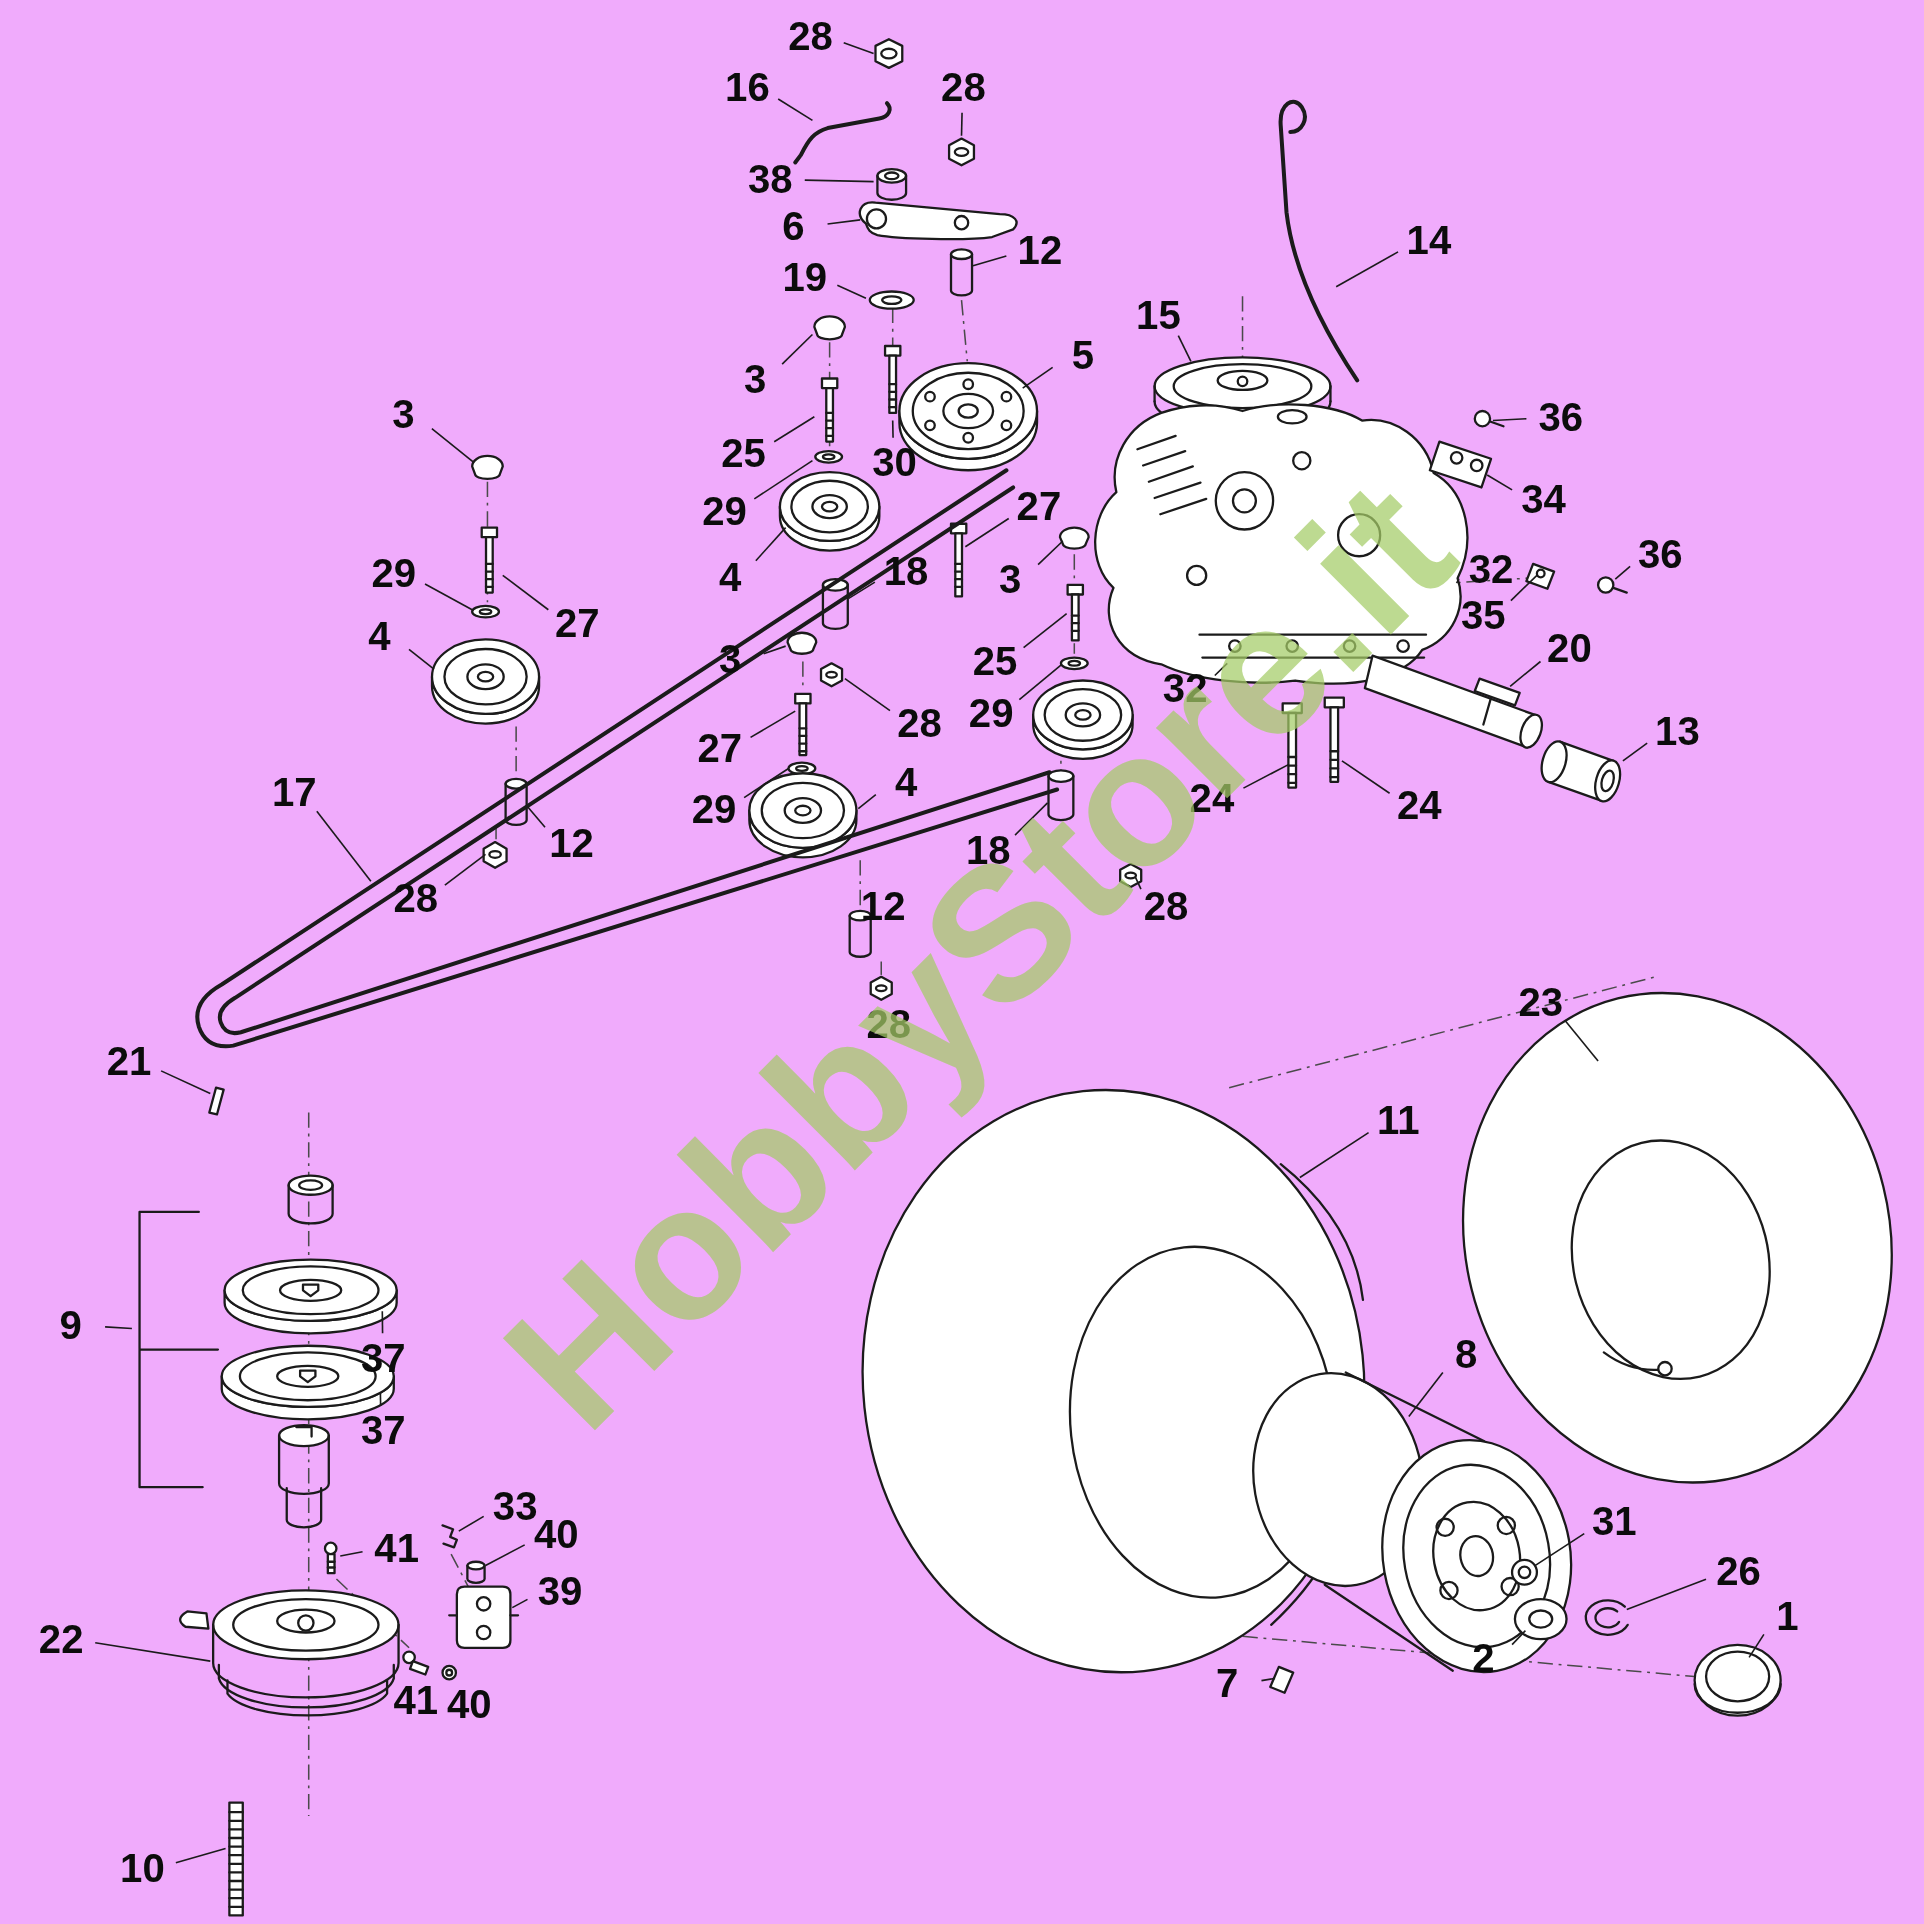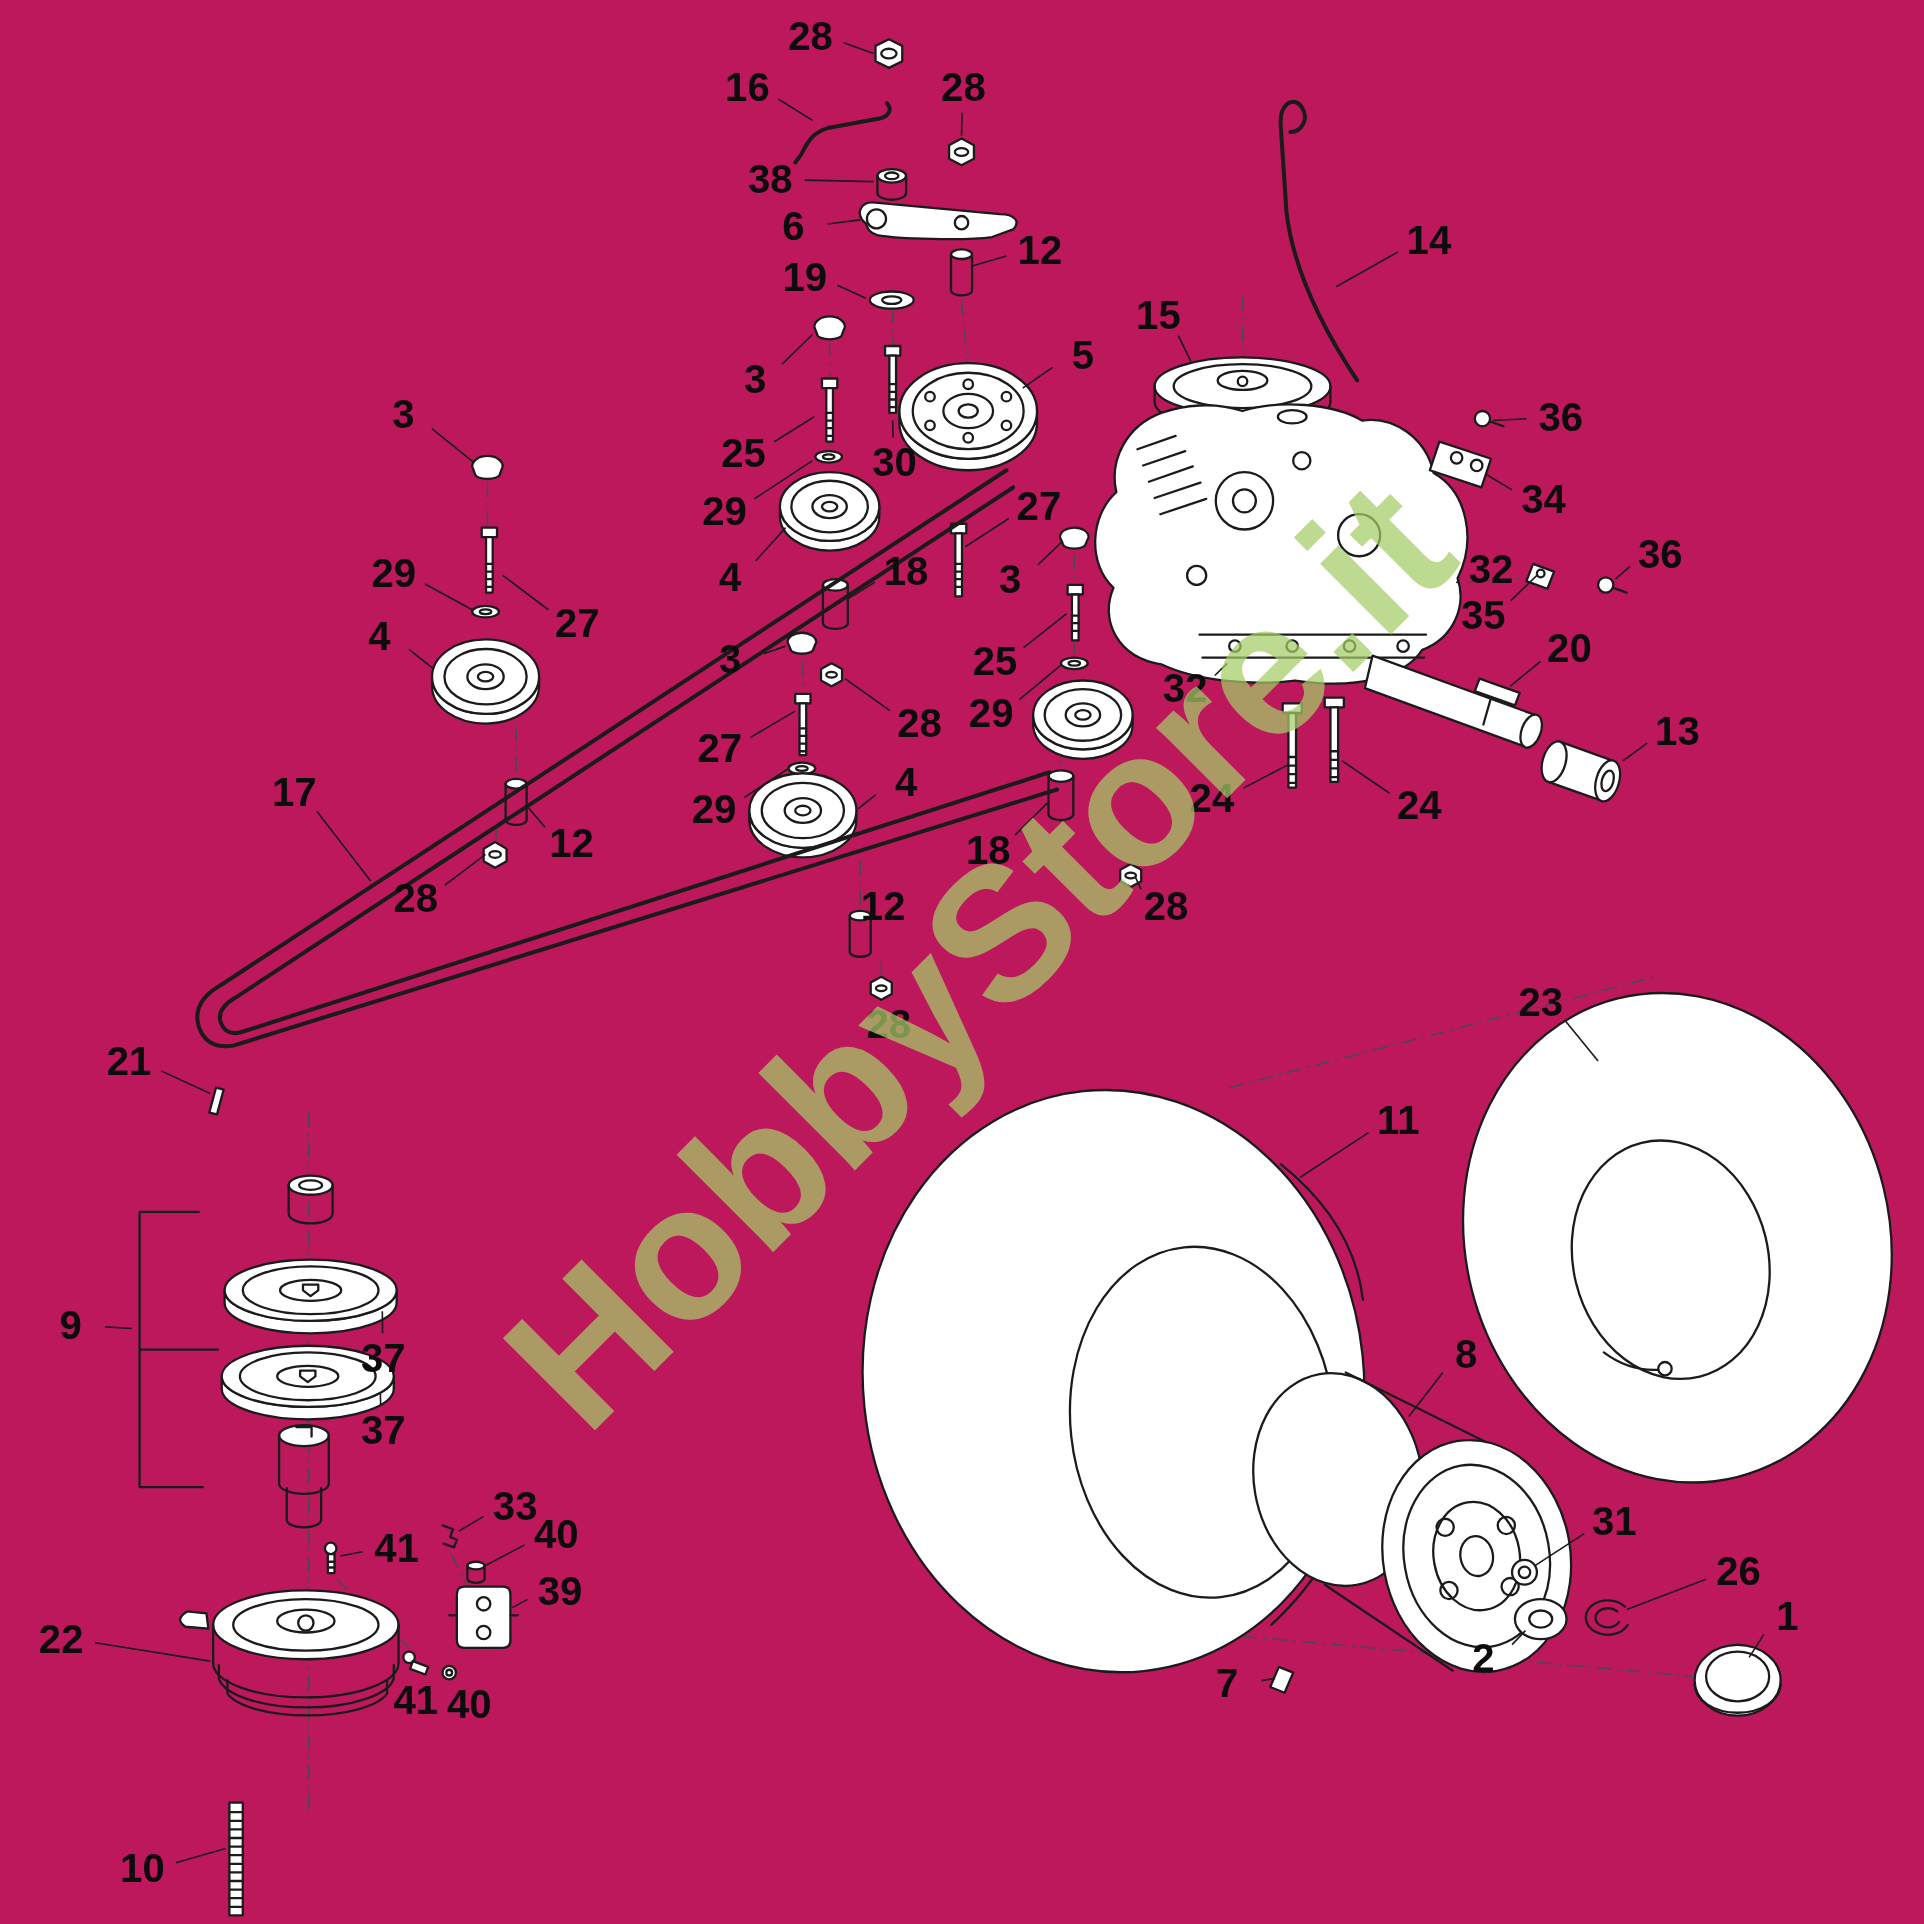--- a/index.html
+++ b/index.html
@@ -1,16 +1,16 @@
 <!DOCTYPE html>
 <html><head>
 <meta charset="utf-8">
 <style>
   html,body{margin:0;padding:0;background:#ffffff;}
-  .stage{position:relative;width:1924px;height:1924px;background:#be185d;overflow:hidden;
+  .stage{position:relative;width:1924px;height:1924px;background:#f0abfc;overflow:hidden;
          font-family:"Liberation Sans",sans-serif;}
   svg.art{position:absolute;left:0;top:0;width:1924px;height:1924px;}
   .ln{fill:none;stroke:#1b1b1b;stroke-width:2.4;stroke-linecap:round;stroke-linejoin:round;}
   .fw{fill:#ffffff;stroke:#1b1b1b;stroke-width:2.4;stroke-linejoin:round;}
   .thick{stroke-width:4.2;}
   .axis{fill:none;stroke:#4a4a4a;stroke-width:1.6;stroke-dasharray:16 6 3 6;}
   .leader{stroke:#1b1b1b;stroke-width:1.7;}
   text.part-label{font-family:"Liberation Sans",sans-serif;font-weight:bold;font-size:42px;fill:#0c0c0c;}
   text.watermark{font-family:"Liberation Sans",sans-serif;font-weight:bold;font-size:198px;opacity:0.72;}
 </style>

